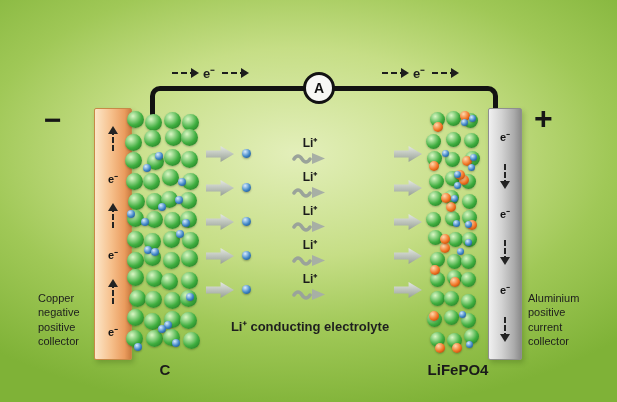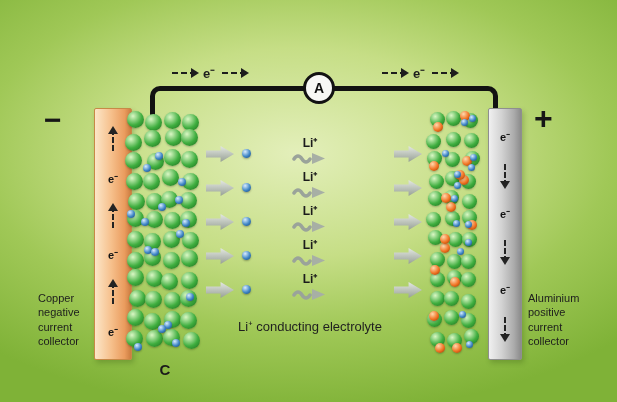--- a/index.html
+++ b/index.html
@@ -81,21 +81,21 @@
     box-shadow:0 1px 2px rgba(0,0,0,0.3);
   }
   .ion-label {
     position:absolute; width:44px; text-align:center; z-index:4;
     font-size:12px; font-weight:bold; color:#1c1c1c;
   }
   .squiggle { position:absolute; width:36px; height:13px; z-index:4; }
   
   .electrolyte-label {
     position:absolute; left:168px; top:317px; width:284px; text-align:center;
-    font-size:13px; color:#1f1f1f; z-index:4;
+    font-size:13px; color:#1f1f1f; z-index:4;font-weight:bold;
   }
   .anode-label {
     position:absolute; left:127px; top:361px; width:76px; text-align:center;
     font-size:15px; font-weight:bold; color:#1a1a1a;
   }
   .cathode-label {
     position:absolute; left:406px; top:361px; width:104px; text-align:center;
     font-size:15px; font-weight:bold; color:#1a1a1a;
   }
   .collector-label {
@@ -324,22 +324,23 @@
       <div class="ion-label" style="left: 288px; top: 270px;">Li⁺</div>
       <div class="squiggle" style="left: 292px; top: 287px;"><svg width="36" height="13" viewBox="0 0 36 13">
           <path d="M2 7 Q6 1 10 7 T18 7" fill="none" stroke="#9aa39a" stroke-width="3.5" stroke-linecap="round"></path>
           <polygon points="20,1 33,6.5 20,12" fill="#a7afa5"></polygon>
         </svg></div>
       <div class="barrow" style="left: 394px; top: 282px;"></div>
     </div>
 
   <div class="electrolyte-label">Li⁺ conducting electrolyte</div>
   <div class="anode-label">C</div>
+  <div class="cathode-label">LiFePO4</div>
   <div class="collector-label copper">Copper
 negative
-current
+positive
 collector</div>
   <div class="collector-label alu">Aluminium
 positive
 current
 collector</div>
 
 </div>
 
 </body></html>

